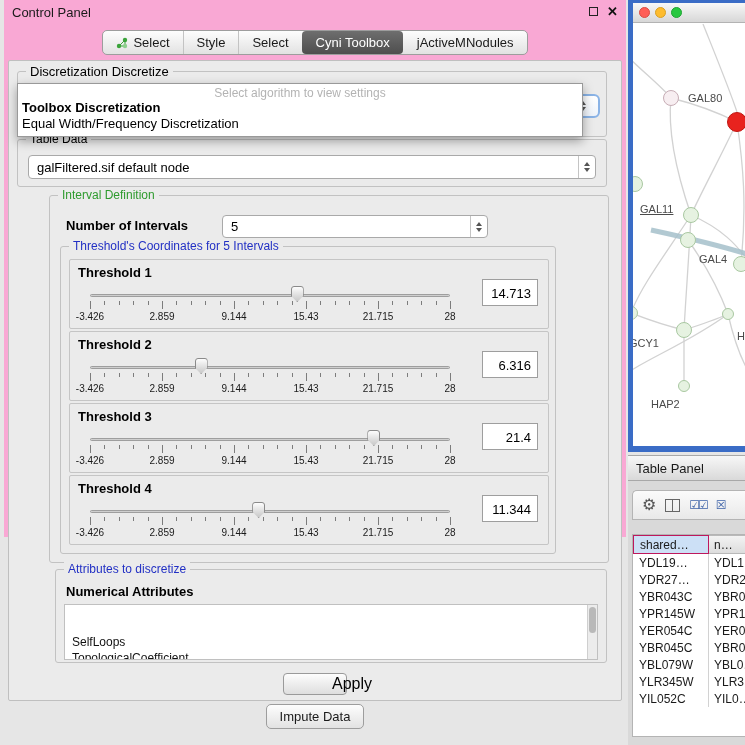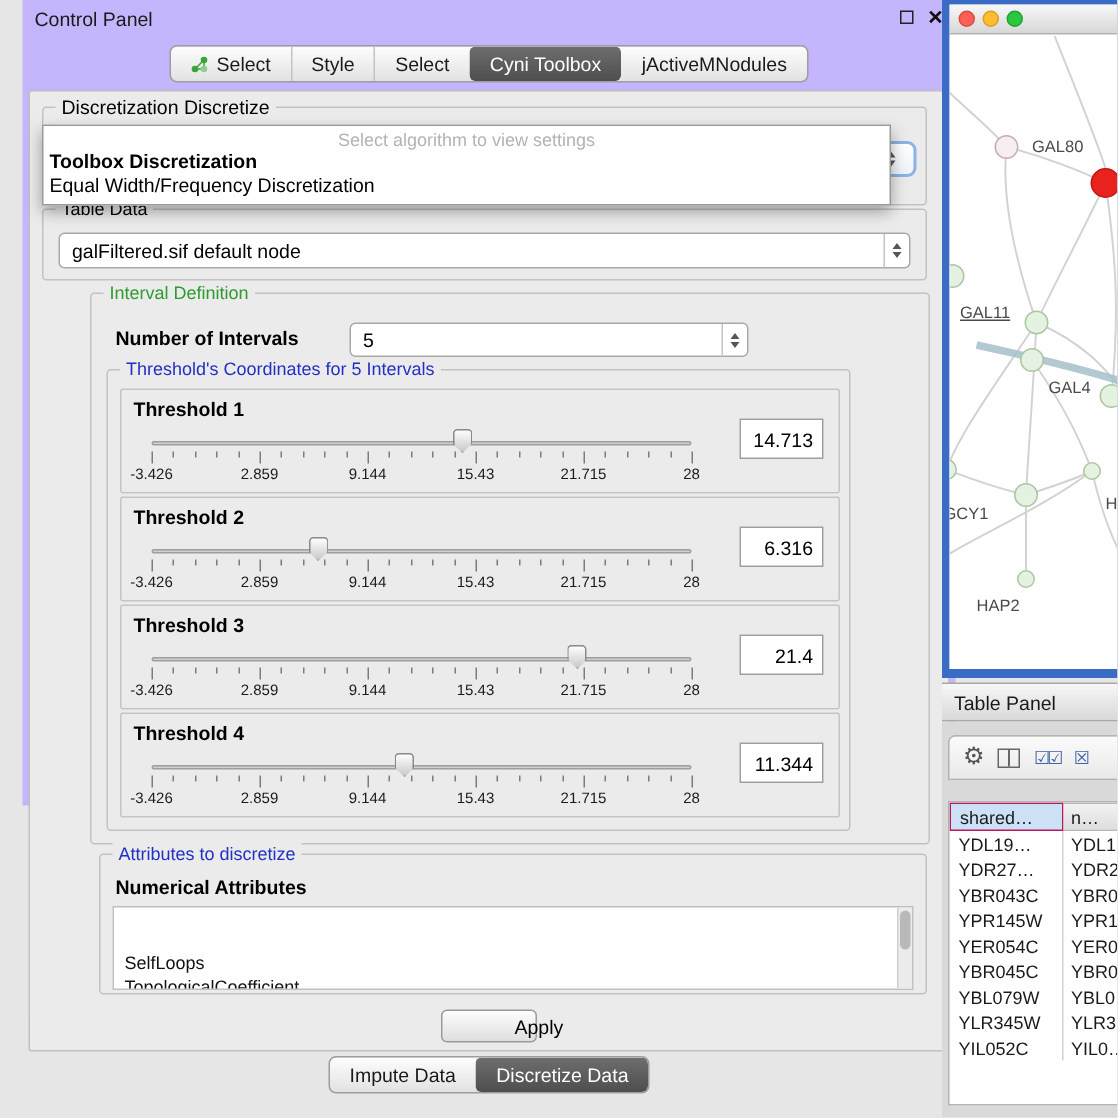--- a/index.html
+++ b/index.html
@@ -1,21 +1,21 @@
 <!DOCTYPE html>
 <html><head>
 <meta charset="utf-8">
 <style>
   * { margin:0; padding:0; box-sizing:border-box; }
   html,body { width:745px; height:745px; }
   body { font-family:"Liberation Sans", sans-serif; background:#e6e6e6; position:relative; overflow:hidden; }
   #root { position:absolute; inset:0; }
 
   
-  .cp { position:absolute; left:15px; top:0; width:622px; height:537px; background:#c4b5fd; }
+  .cp { position:absolute; left:4px; top:0; width:622px; height:537px; background:#f9a8d4; }
   .cp-titlebar { position:absolute; left:0; top:0; width:100%; height:24px; }
   .cp-title { position:absolute; left:8px; top:5px; font-size:13px; color:#1a1a1a; }
   .cp-winbtns { position:absolute; right:8px; top:6px; display:flex; gap:9px; align-items:center; }
   .float-icon { width:9px; height:9px; border:1.5px solid #222; display:inline-block; }
   .close-icon { font-size:13px; font-weight:bold; color:#111; line-height:11px; cursor:default; }
 
   .cp-tabbar { position:absolute; top:30px; left:0; width:100%; display:flex; justify-content:center; }
   .cp-bottombar { position:absolute; top:704px; left:0; width:100%; display:flex; justify-content:center; }
   .seg { display:flex; border:1px solid #9d9d9d; border-radius:5px; background:linear-gradient(#fdfdfd,#e2e2e2); overflow:hidden; }
   .seg-item { padding:4px 13px; font-size:13px; color:#1a1a1a; border-left:1px solid #c3c3c3; display:flex; align-items:center; gap:5px; white-space:nowrap; cursor:default; }
@@ -67,21 +67,21 @@
   .valbox { position:absolute; right:10px; top:19px; width:56px; height:27px; background:#fff; border:1px solid #9e9e9e; font-size:13px; color:#000; text-align:right; padding:6px 6px 0 0; }
 
   .attr-group { left:46px; top:508px; width:552px; height:94px; }
   .attr-title { left:10px; top:14px; }
   .attr-list { position:absolute; left:8px; top:34px; width:534px; height:56px; background:#fff; border:1px solid #c0c0c0; overflow:hidden; }
   .attr-list .items { position:absolute; left:0; top:1px; right:10px;margin-top:28px; }
   .attr-list .li { font-size:12px; line-height:16px; padding-left:7px; color:#111; white-space:nowrap; }
   .sb { position:absolute; right:0; top:0; bottom:0; width:10px; background:#ececec; border-left:1px solid #cfcfcf; }
   .sb-thumb { position:absolute; left:1px; right:1px; top:2px; height:26px; background:#b9b9b9; border-radius:4px; }
 
-  .apply { position:absolute; top:612px; left:50%; transform:translateX(-50%); width:64px; height:22px; background:linear-gradient(#fdfdfd,#dedede); border:1px solid #9a9a9a; border-radius:4px; font-size:13px; font-family:"Liberation Sans",sans-serif; color:#000;padding-left:48px; }
+  .apply { position:absolute; top:612px; left:50%; transform:translateX(-50%); width:64px; height:22px; background:linear-gradient(#fdfdfd,#dedede); border:1px solid #9a9a9a; border-radius:4px; font-size:16px; font-family:"Liberation Sans",sans-serif; color:#000;padding-left:48px; }
 
   
   .net { position:absolute; left:628px; top:0; width:117px; height:452px; background:#3a6cc6; padding:3px 0 6px 5px; }
   .net-inner { width:100%; height:100%; background:#fff; position:relative; overflow:hidden; }
   .net-titlebar { height:20px; background:linear-gradient(#f8f8f8,#d7d7d7); border-bottom:1px solid #b3b3b3; display:flex; align-items:center; gap:5px; padding-left:6px; }
   .tl { width:11px; height:11px; border-radius:50%; display:inline-block; }
   .tl.red { background:#ff5f57; border:1px solid #d94c44; }
   .tl.yellow { background:#febc2e; border:1px solid #d9a022; }
   .tl.green { background:#28c840; border:1px solid #1ea433; }
   .net-canvas { position:absolute; left:0; top:21px; right:0; bottom:0; background:#fff; overflow:hidden; }
@@ -383,23 +383,20 @@
       </div>
 
       <button class="apply">Apply</button>
     </div>
 
     <div class="cp-bottombar">
       <div class="seg">
         <div class="seg-item">
             <span>Impute Data</span>
           </div>
-        <div class="seg-item sel">
-            <span>Discretize Data</span>
-          </div>
       </div>
     </div>
   </section>
 
   <section class="net">
     <div class="net-inner">
       <div class="net-titlebar">
         <span class="tl red"></span>
         <span class="tl yellow"></span>
         <span class="tl green"></span>

